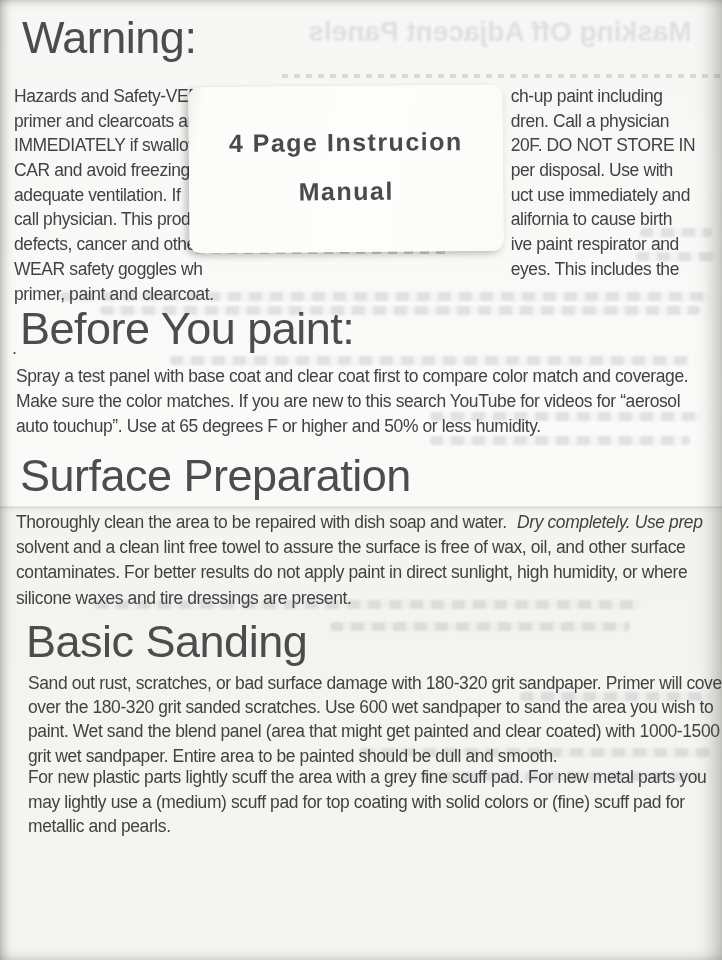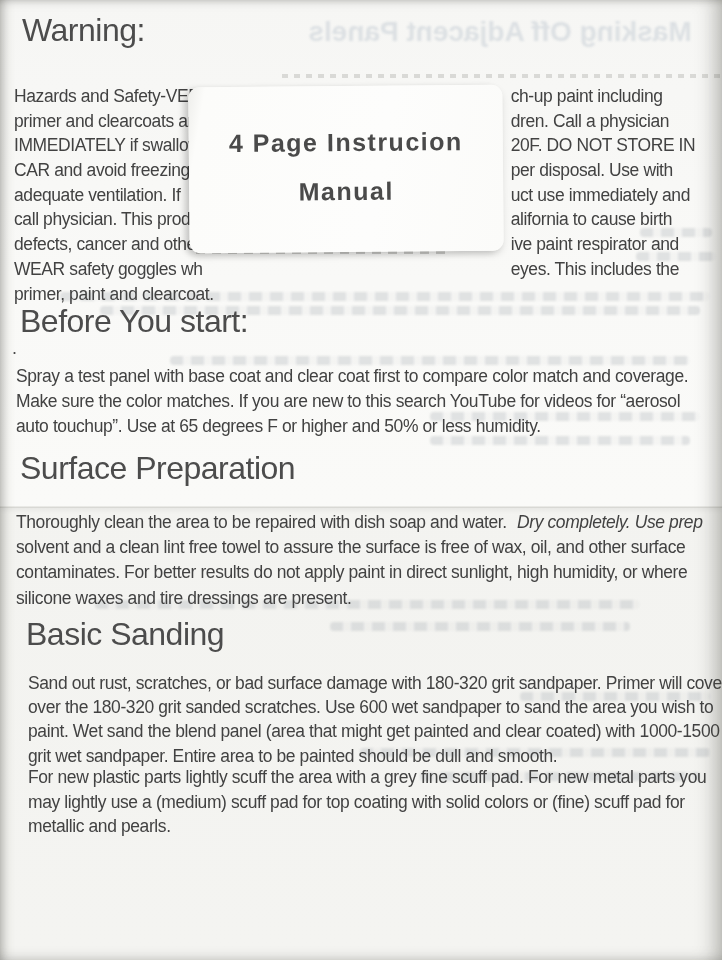--- a/index.html
+++ b/index.html
@@ -14,21 +14,21 @@
                 inset -16px 0 20px -10px rgba(70,70,64,.38),
                 inset 0 6px 9px -7px rgba(70,70,64,.35),
                 inset 0 -9px 16px -12px rgba(70,70,64,.28);
   }
   .top-sheet {
     position:absolute; left:0; top:0; width:722px; height:507px;
     background:linear-gradient(180deg,#f6f6f4 0%,#f9f9f7 55%,#fafaf8 100%);
     box-shadow:0 1px 0 #dcdcd8, 0 3px 5px rgba(0,0,0,.06);
   }
   .heading {
-    position:absolute; font-size:32px; line-height:1.15; color:#4c4c4c;
+    position:absolute; font-size:45px; line-height:1.15; color:#4c4c4c;
     letter-spacing:-0.5px; white-space:nowrap; z-index:5;
   }
   .para { position:absolute; z-index:5; transform:scaleX(0.97); transform-origin:0 0; }
   .ln {
     font-size:18px; color:#424242; letter-spacing:-0.4px; white-space:nowrap;
   }
   .warn .row { position:relative; height:24.7px; }
   .warn .l { font-size:18px; color:#424242; letter-spacing:-0.4px; white-space:nowrap; }
   .warn .r { position:absolute; left:512px; top:0; font-size:18px; color:#424242;
              letter-spacing:-0.4px; white-space:nowrap; }
@@ -133,21 +133,21 @@
       <span class="r"></span>
     </div>
   </div>
 
   <div class="sticker">
     <div class="t1">4 Page Instrucion</div>
     <div class="t2">Manual</div>
   </div>
   <div class="sticker-shadow"></div>
 
-  <div class="heading" style="left:20px; top:303px;">Before You start:</div>
+  <div class="heading" style="left:20px; top:303px;">Before You paint:</div>
   <div class="stray-dot">.</div>
 
   <div class="para before-lines" style="left:16px; top:364px; width:706px;">
     <div class="ln">Spray a test panel with base coat and clear coat first to compare color match and coverage.</div>
     <div class="ln">Make sure the color matches.  If you are new to this search YouTube for videos for “aerosol</div>
     <div class="ln">auto touchup”.  Use at 65 degrees F or higher and 50% or less humidity.</div>
   </div>
 
   <div class="heading" style="left:20px; top:450px;text-align:center;">Surface Preparation</div>
 

